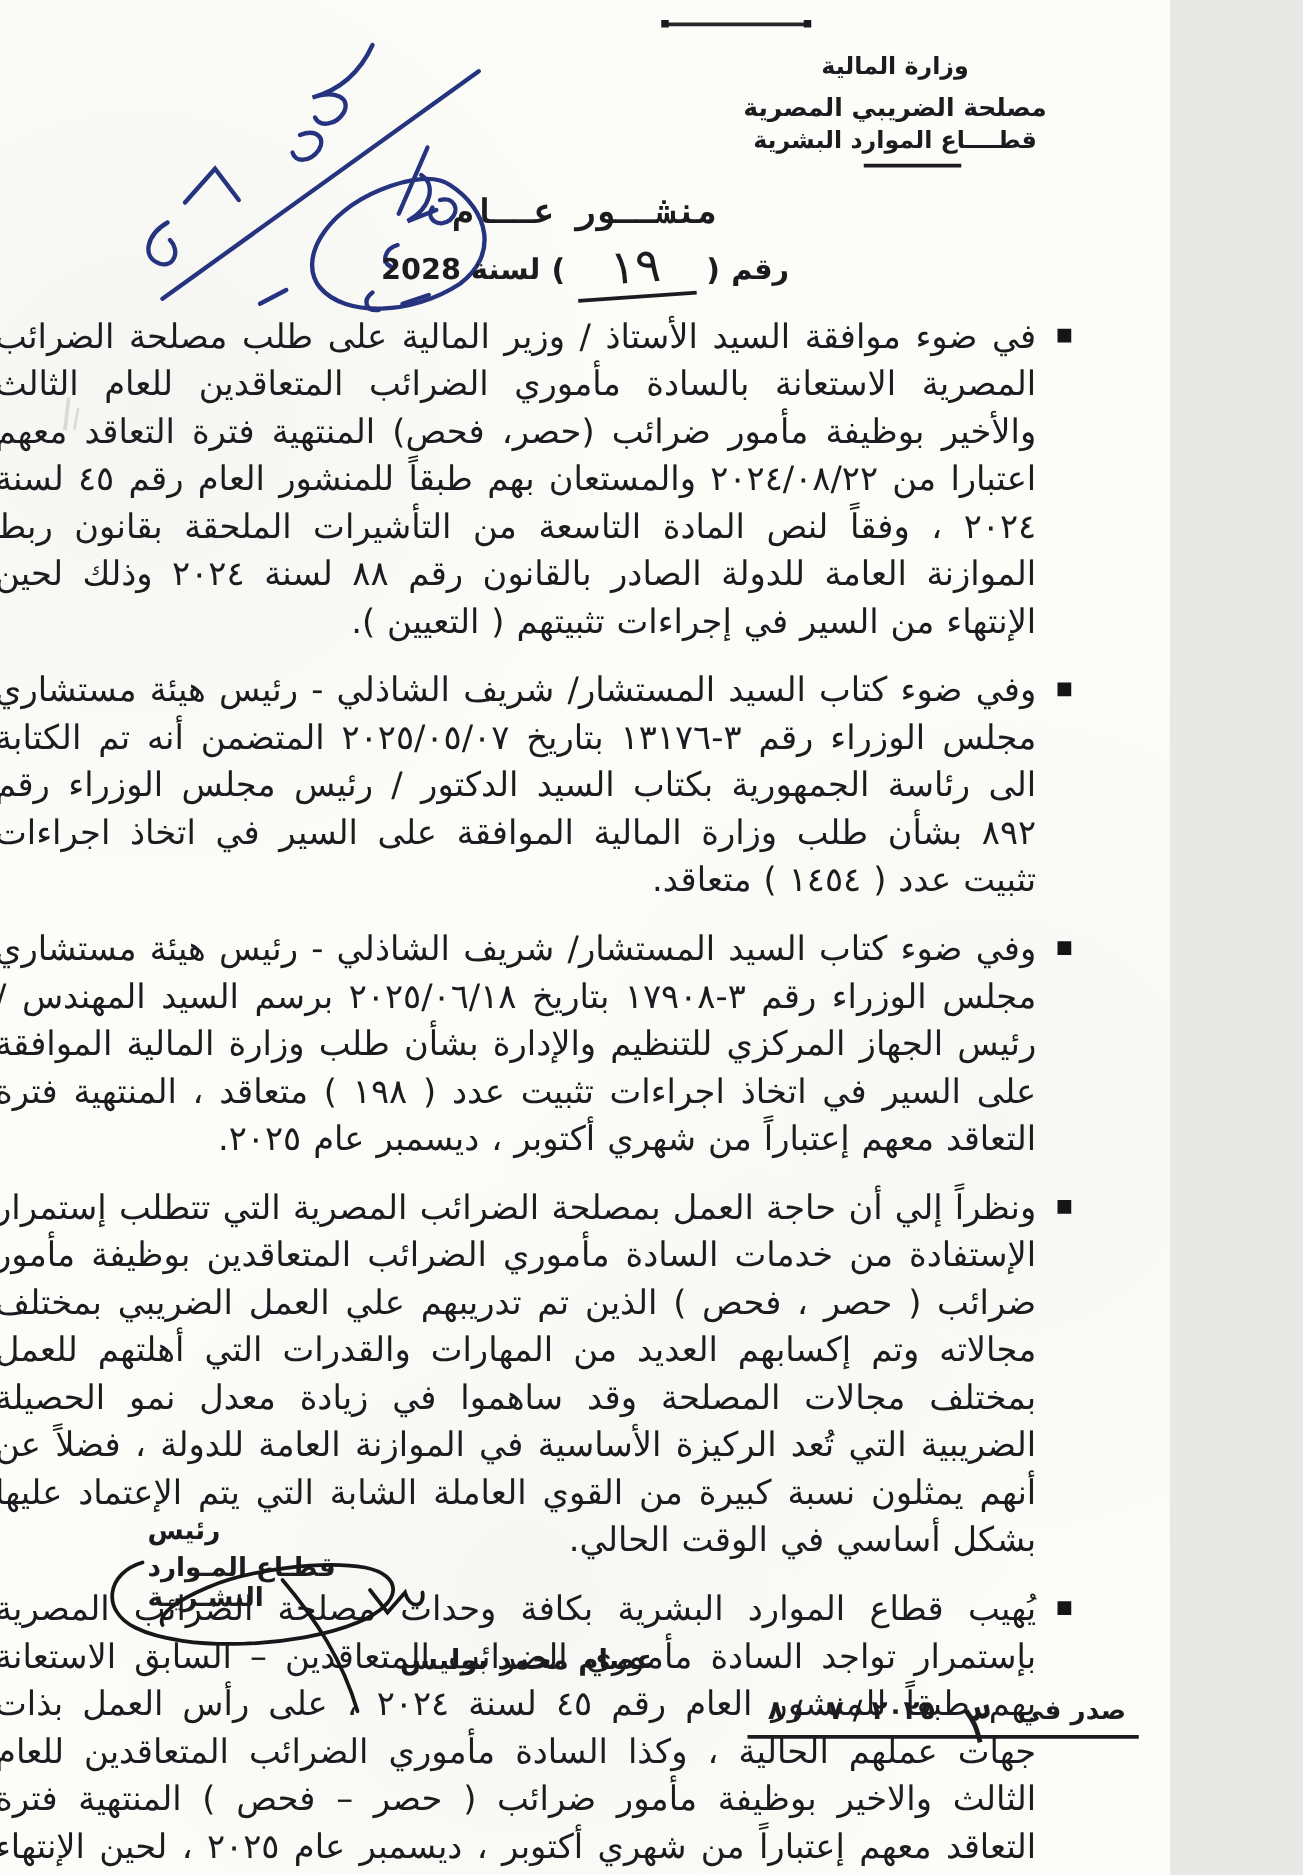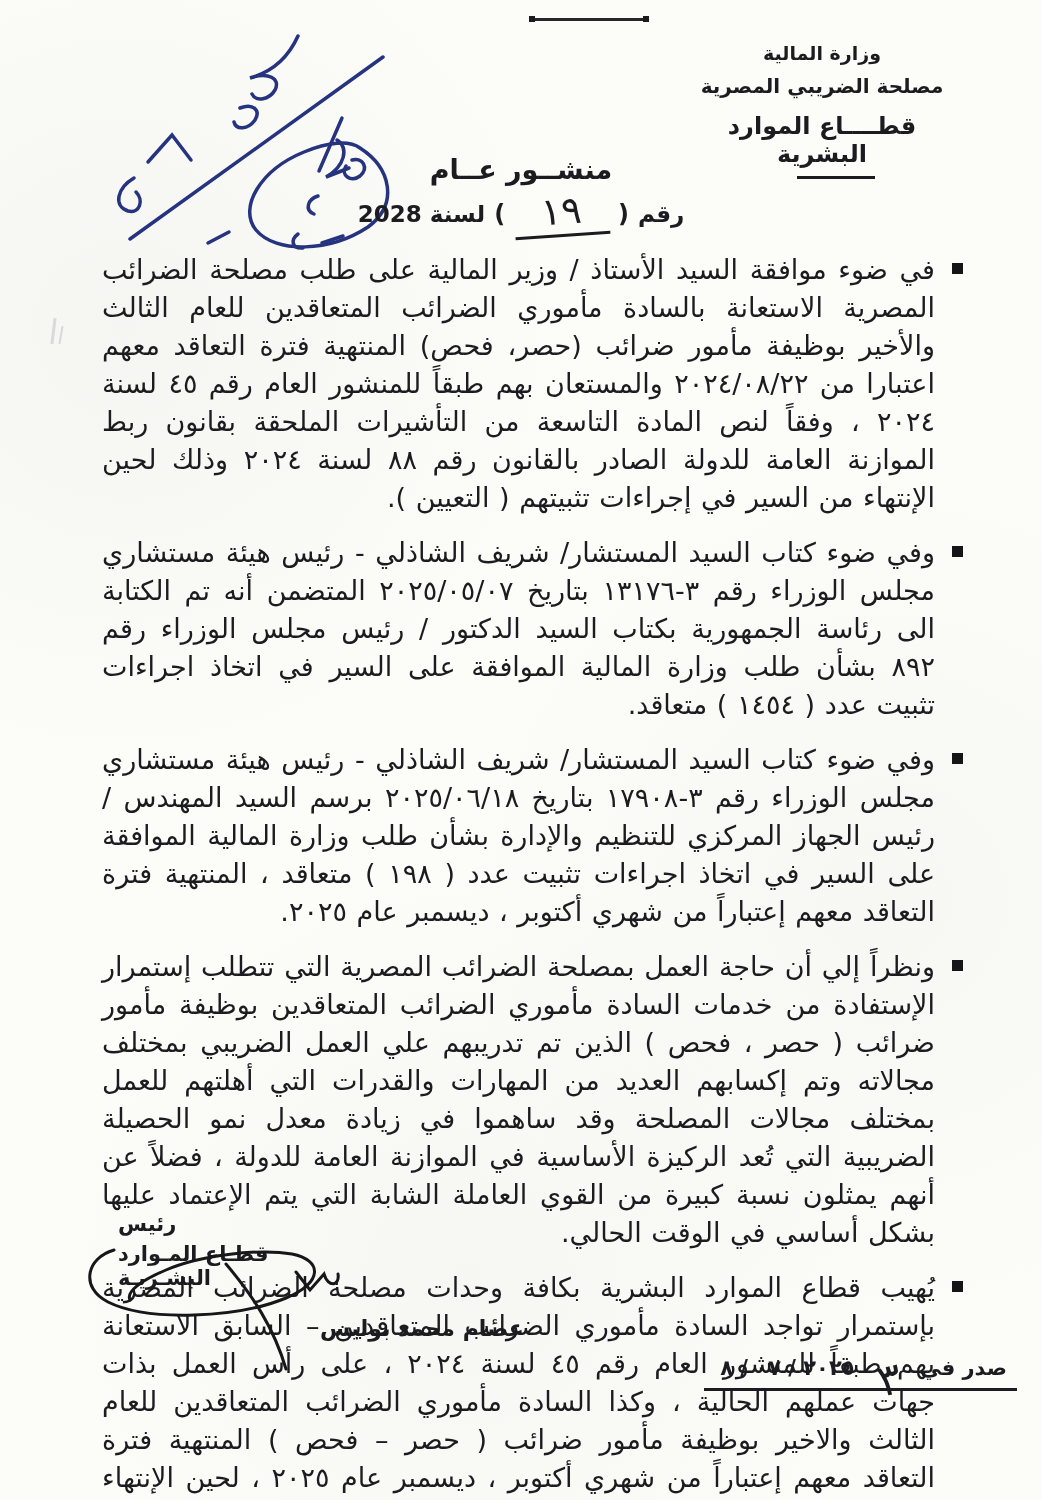--- a/index.html
+++ b/index.html
@@ -1,18 +1,18 @@
 <!DOCTYPE html>
 <html lang="ar"><head>
 <meta charset="utf-8">
 <style>
   html,body{margin:0;padding:0;}
   body{width:1042px;height:1500px;overflow:hidden;background:#e8e8e6;}
   .page{
-    position:relative;width:1042px;height:1500px;
+    position:relative;width:936px;height:1500px;
     background:#fcfcf9;
     background-image:
       radial-gradient(circle at 12% 22%, rgba(90,90,95,0.045), transparent 30%),
       radial-gradient(circle at 85% 60%, rgba(90,90,95,0.03), transparent 35%),
       radial-gradient(circle at 45% 85%, rgba(90,90,95,0.035), transparent 30%);
     font-family:"DejaVu Sans",sans-serif;color:#1c1c20;
   }
 
   
   .top-artifact{position:absolute;left:532px;top:18px;width:114px;height:3px;background:#26262b;}
@@ -20,26 +20,26 @@
   .top-artifact .dot.l{left:-3px;} .top-artifact .dot.r{right:-3px;}
 
   .smudge{position:absolute;background:rgba(70,70,80,.16);}
   .smudge.s1{left:52px;top:318px;width:3px;height:26px;transform:rotate(7deg);}
   .smudge.s2{left:60px;top:326px;width:2px;height:18px;transform:rotate(10deg);}
 
   
   .letterhead{position:absolute;top:42px;right:95px;width:250px;text-align:center;font-weight:700;}
   .lh1{font-size:19px;}
   .lh2{font-size:20px;margin-top:10px;}
-  .lh3{font-size:24px;margin-top:14px;}
+  .lh3{font-size:19px;margin-top:3px;}
   .lh-rule{width:78px;height:3px;background:#1c1c20;margin:8px auto 0;transform:translateX(14px);}
 
   
   .title-wrap{position:absolute;top:154px;left:0;width:100%;text-align:center;}
-  .title-main{font-size:27px;font-weight:700;letter-spacing:1px;}
+  .title-main{font-size:27px;font-weight:700;letter-spacing:1px;font-family:Liberation Mono, monospace;}
   .title-num{margin-top:7px;display:flex;direction:rtl;justify-content:center;align-items:center;gap:9px;font-size:23px;font-weight:700;}
   .paren{direction:ltr;unicode-bidi:isolate;font-size:24px;}
   .hand-num{
     display:inline-block;font-size:38px;font-weight:400;line-height:1.05;
     padding:0 27px 2px;border-bottom:3px solid #1c1c20;transform:rotate(-4deg);
   }
 
   
   .body-text{position:absolute;top:251px;right:107px;width:833px;direction:rtl;}
   .para{

